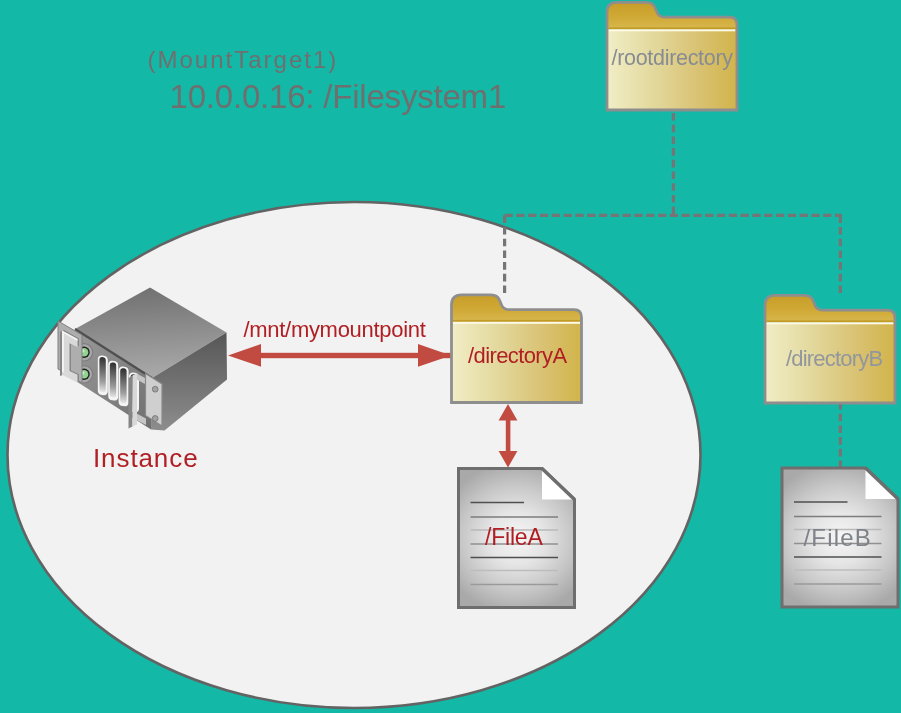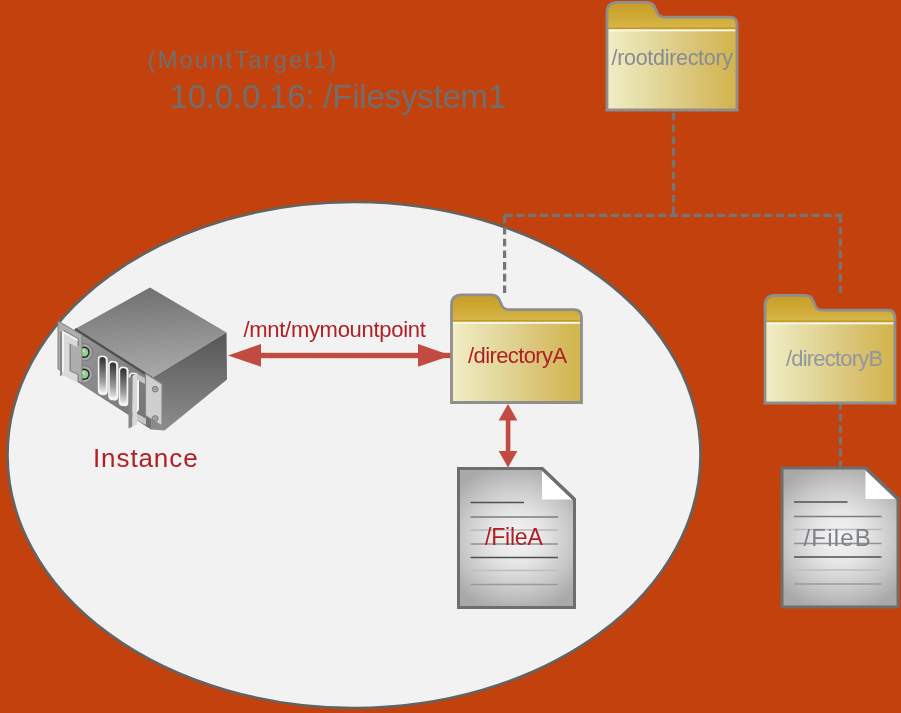--- a/index.html
+++ b/index.html
@@ -1,16 +1,16 @@
 <!DOCTYPE html>
 <html><head>
 <meta charset="utf-8">
 <style>
   html,body{margin:0;padding:0;background:#ffffff;}
-  #canvas{position:relative;width:901px;height:713px;overflow:hidden;background:#c2410c;
+  #canvas{position:relative;width:901px;height:713px;overflow:hidden;background:#14b8a6;
           font-family:"Liberation Sans",sans-serif;}
   svg{position:absolute;left:0;top:0;}
 </style>
 </head>
 <body>
 <div id="canvas">
 <svg width="901" height="713" viewBox="0 0 901 713">
 <defs>
   <linearGradient id="flapG" x1="0" y1="0" x2="0" y2="1">
     <stop offset="0" stop-color="#c79d28"></stop>

